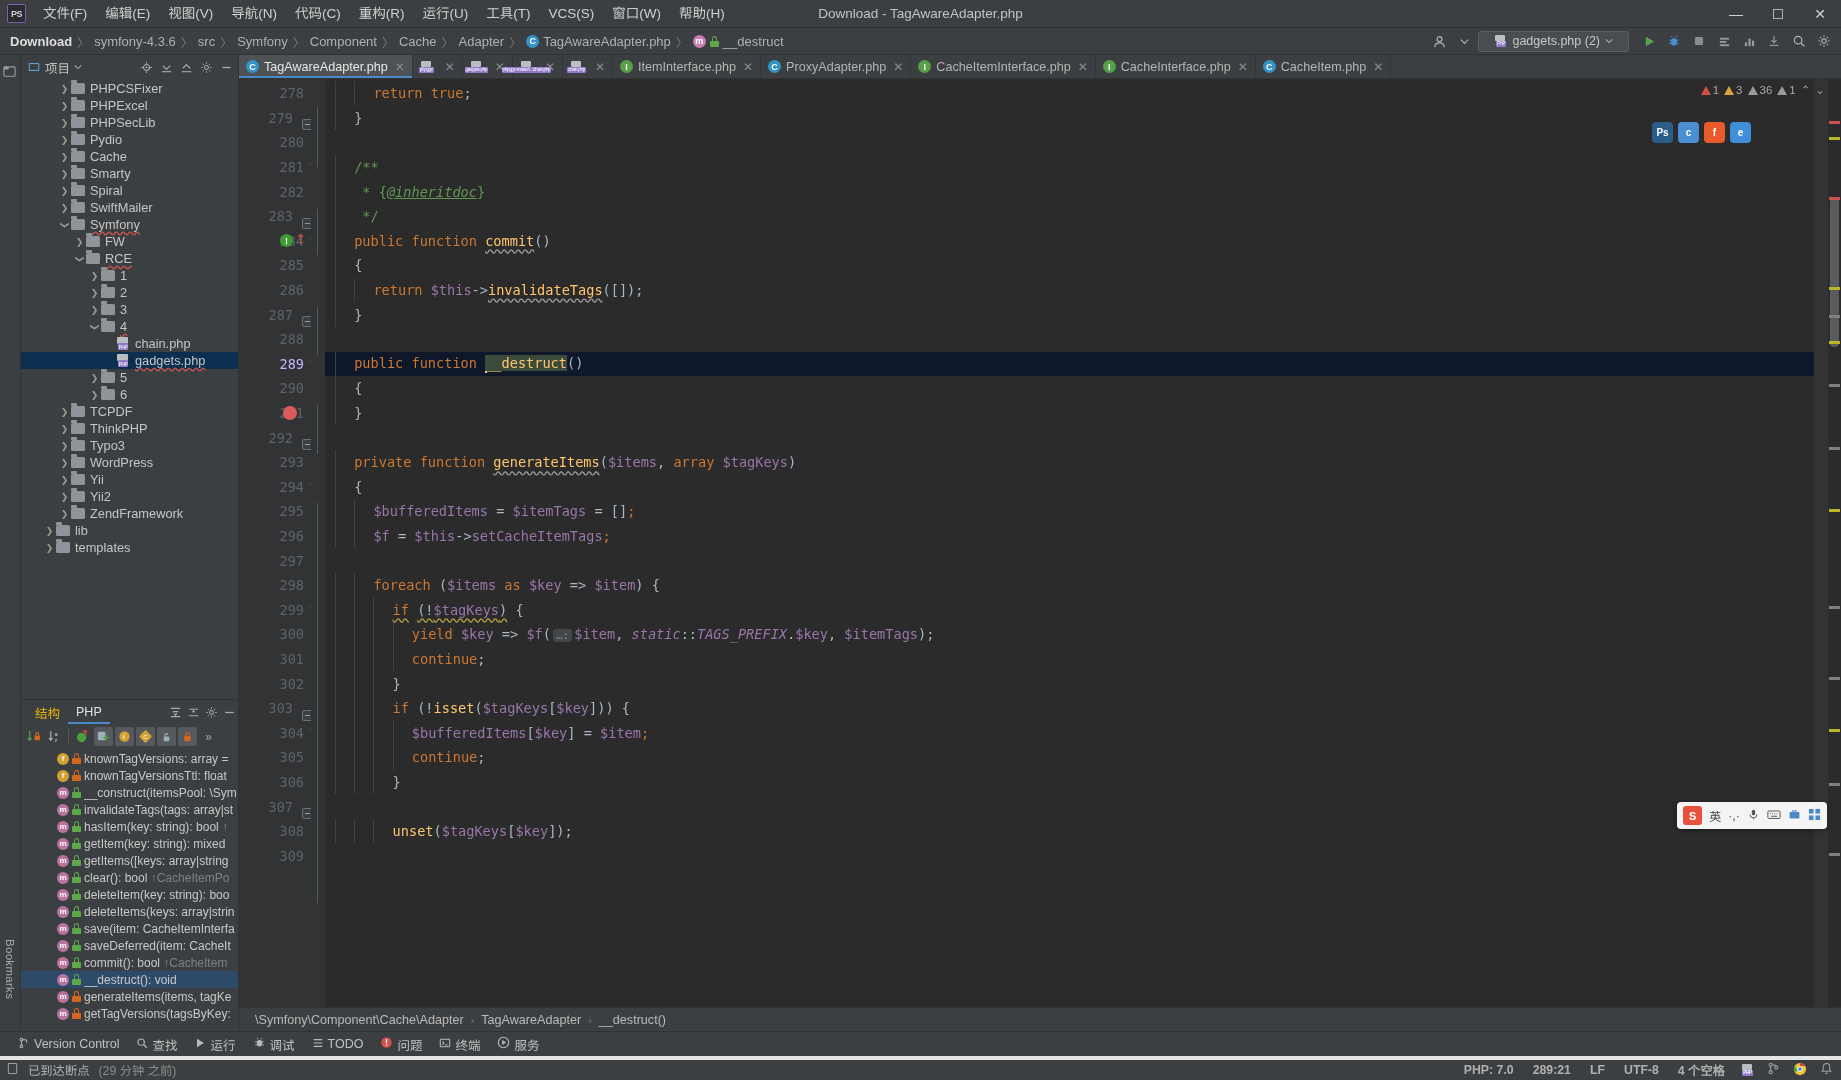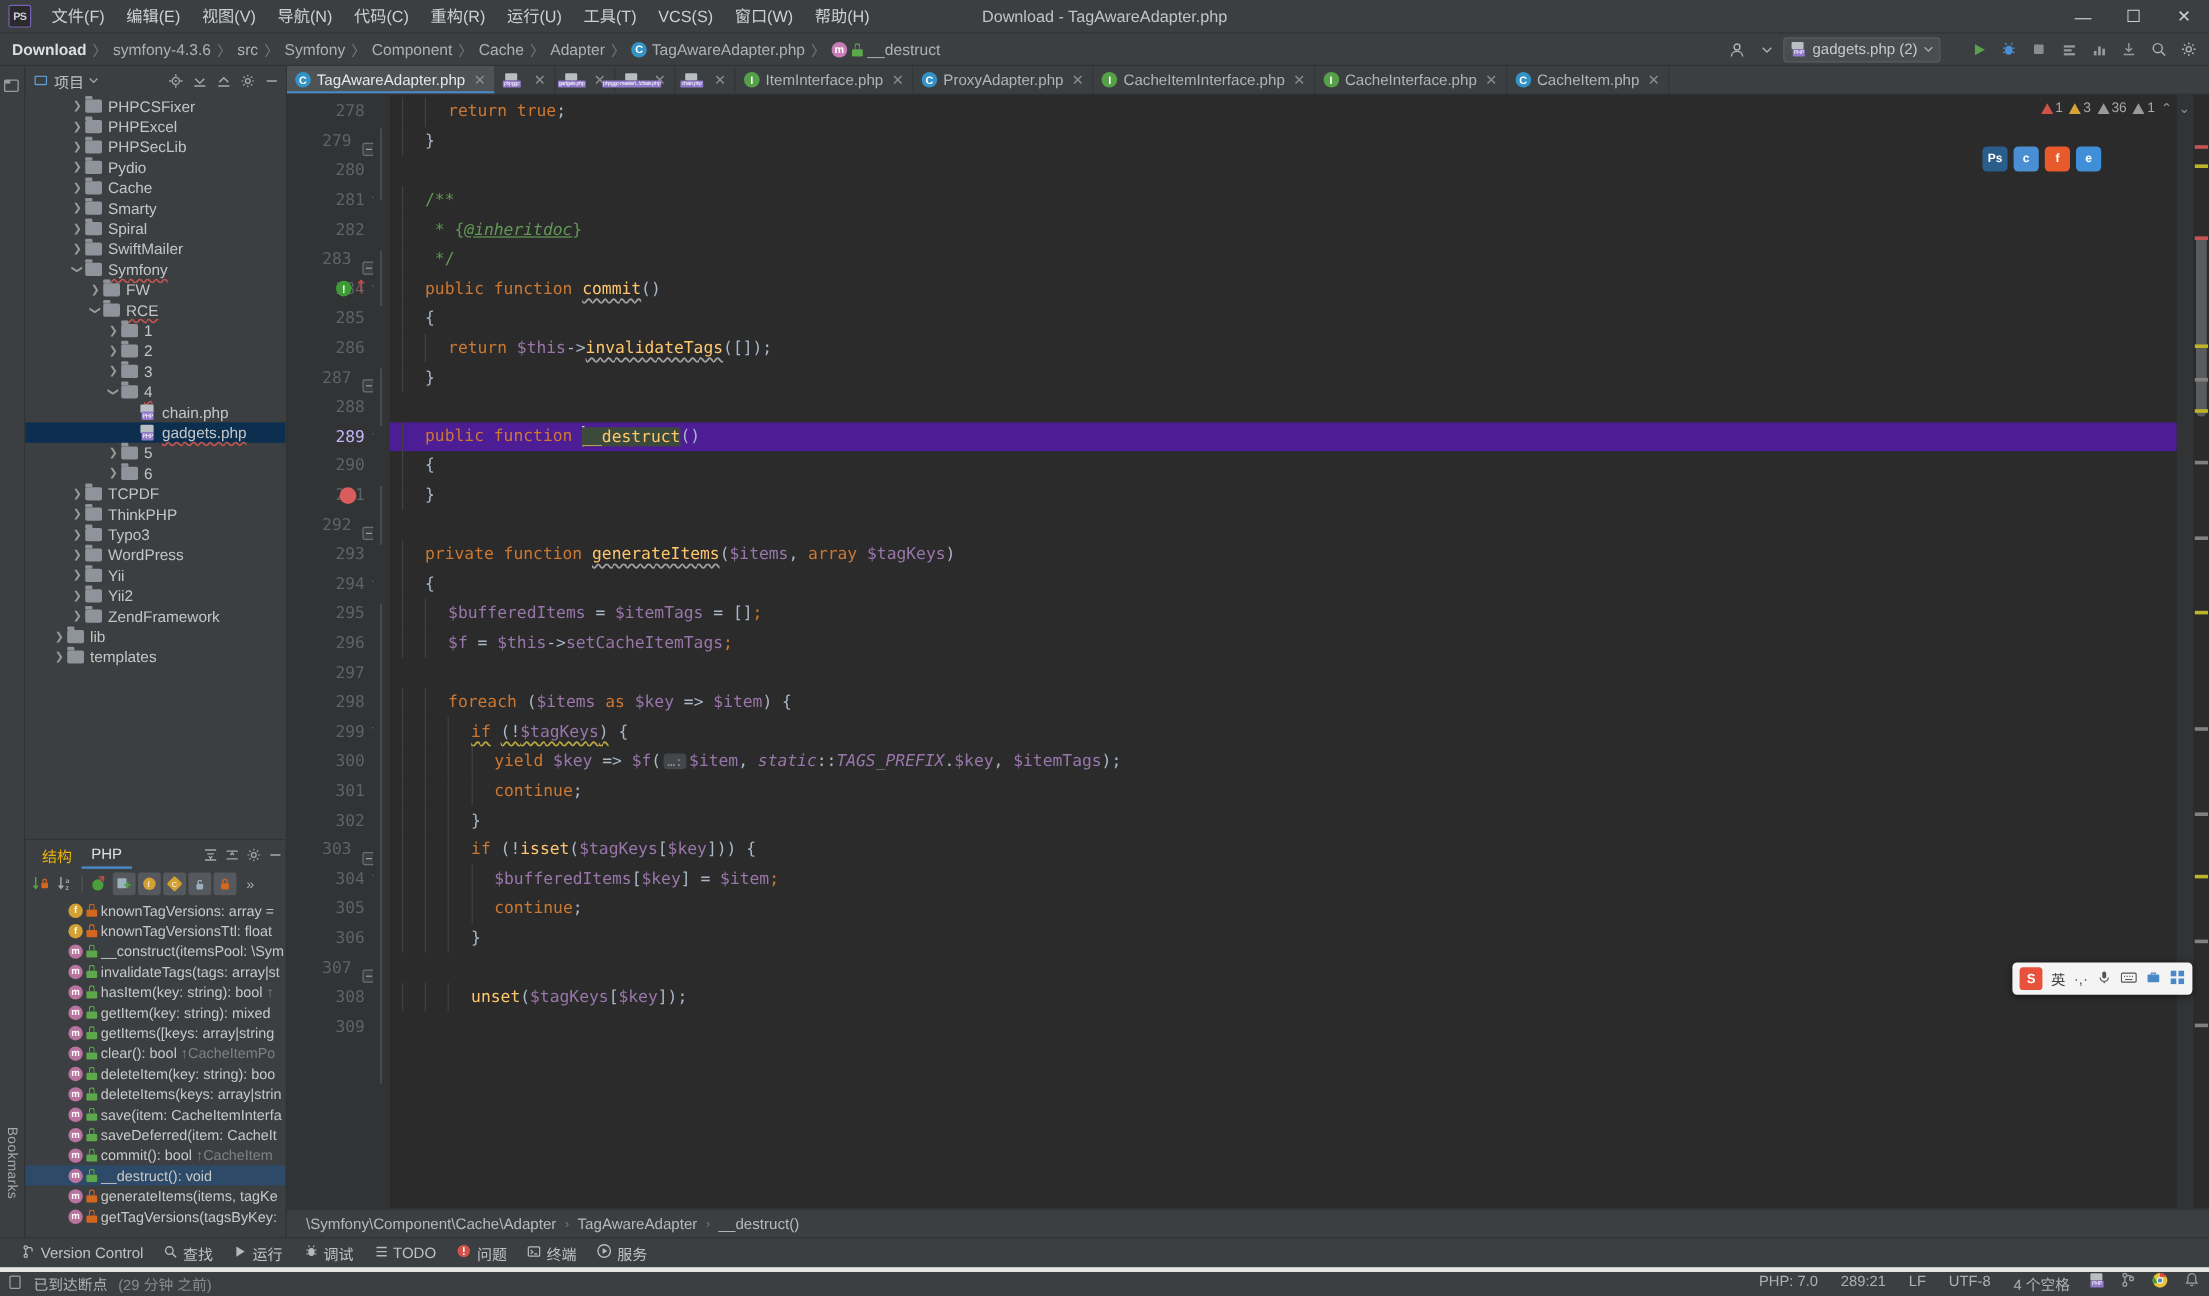--- a/index.html
+++ b/index.html
@@ -47,22 +47,22 @@
   .crumb { color: #b0b0b0; padding: 1px 4px; white-space: nowrap; cursor: default; }
   .crumb.bold { color: #dedede; font-weight: bold; }
   .crumb-sep { color: #7a7a7a; padding: 0 1px; font-size: 12px; }
   .nav-right { margin-left: auto; display: flex; align-items: center; gap: 3px; }
   .nav-icon {
     width: 22px; height: 21px; display: flex; align-items: center; justify-content: center;
     color: #b0b0b0; cursor: default; border-radius: 2px;
   }
   .run-config {
     display: flex; align-items: center; height: 21px; background: #4a4d50;
-    border: 1px solid #5a5d60; border-radius: 3px; padding: 0 5px; gap: 5px;
-    font-size: 12.5px; color: #c8c8c8; cursor: default; margin-right: 18px;
+    border: 1px solid #5a5d60; border-radius: 3px; padding: 0 15px; gap: 5px;
+    font-size: 12.5px; color: #c8c8c8; cursor: default; margin-right: 6px;
   }
   .badge-c {
     width: 13px; height: 13px; border-radius: 50%; background: #3592c4; color: #fff;
     font-size: 9px; display: flex; align-items: center; justify-content: center;
     font-weight: bold; flex: 0 0 13px;
   }
   .badge-m { background: #c77eb5; }
   .badge-i { background: #56a04a; }
 
   
@@ -219,21 +219,21 @@
 
   .foldcol { width: 14px; flex: 0 0 14px; background: #313335; position: relative; }
   .foldline { position: absolute; left: 6px; width: 1px; background: #585b5d; }
 
   .code {
     flex: 1 1 auto; position: relative; overflow: hidden; background: #2b2b2b;
     font-family: "DejaVu Sans Mono", monospace; font-size: 13.6px; padding-top: 2px;
   }
   .cline { height: 24.6px; display: flex; align-items: center; white-space: pre;
            padding-left: 10px; position: relative; }
-  .cline.hl { background: #4c1d95; }
+  .cline.hl { background: #0f172a; }
   .cline.bphl { background: #441f1f; }
   .indentguide { position: absolute; top: 0; bottom: 0; width: 1px; background: #3f4245; }
 
   
   .kw  { color: #cc7832; }
   .fn  { color: #ffc66d; }
   .var { color: #9876aa; }
   .doc { color: #629755; }
   .tagd { color: #629755; font-style: italic; text-decoration: underline; }
   .pln { color: #a9b7c6; }
@@ -297,21 +297,21 @@
   }
   .tw-item { display: flex; align-items: center; gap: 4px; padding: 3px 8px; color: #c0c0c0;
              cursor: default; border-radius: 2px; white-space: nowrap; }
 
   .statusbar {
     height: 24px; flex: 0 0 24px; background: #3c3f41; display: flex; align-items: center;
     padding: 0 8px 0 6px; font-size: 12.3px; color: #b0b0b0; gap: 6px;
     border-top: 4px solid #e5e5e5;
   }
   .sb-left { display: flex; align-items: center; gap: 6px; }
-  .sb-right { margin-left: auto; display: flex; gap: 13px; }
+  .sb-right { margin-left: auto; display: flex; align-items: center; gap: 13px; font-weight: bold; }
   .sb-item { cursor: default; padding: 1px 3px; white-space: nowrap; }
   .sb-sub { color: #8a8a8a; }
 </style>
 </head>
 <body>
 
 <div id="app">
 
   <div class="titlebar">
     <div class="ps-logo">PS</div>

